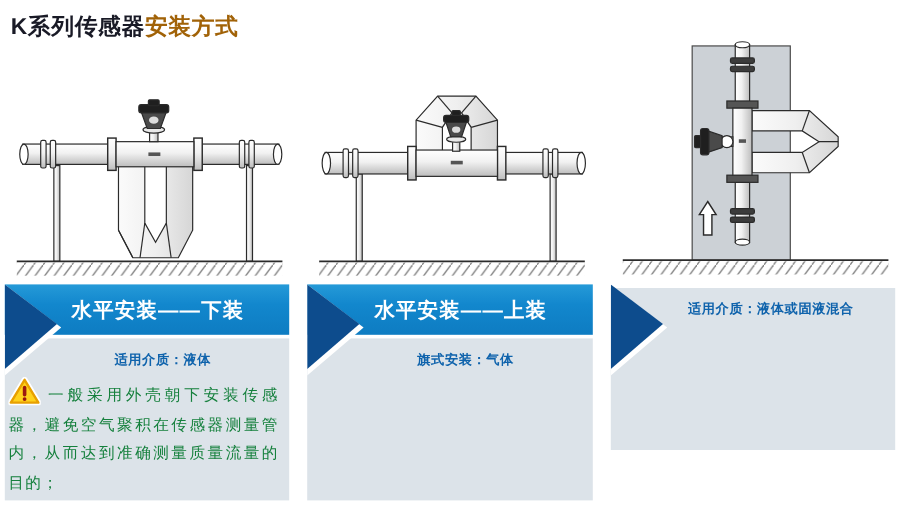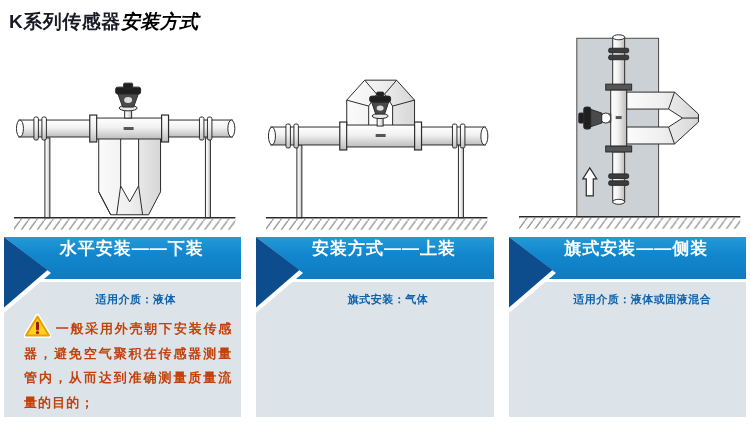--- a/index.html
+++ b/index.html
@@ -8,40 +8,40 @@
     width:750px; height:430px;
     font-family:"Liberation Sans","DejaVu Sans",sans-serif;
     overflow:hidden; position:relative;
   }
   .page-title {
     padding:9px 0 0 9px;
     font-size:19px; font-weight:bold; letter-spacing:0.5px;
     color:#191a26;
     height:34px;
   }
-  .page-title .hl { color:#000000;font-style:italic; }
+  .page-title .hl { color:#a16207; }
 
   .diagrams-row {
     display:flex; gap:15px; padding:0 4px;
     height:203px;
   }
   .diagram-cell { width:238px; height:203px; }
   .diagram-cell svg { width:100%; height:100%; display:block; }
 
   .panels-row {
     display:flex; gap:15px; padding:0 4px;
   }
   .panel {
     width:238px; height:180px;
     position:relative;
   }
   .panel-header {
     height:42px;
     background:linear-gradient(180deg,#259ad8 0%,#1287cd 40%,#0e7cc2 100%);
-    display:flex; justify-content:center;
+    display:flex; align-items:center; justify-content:center;
   }
   .panel-header .hdr-text {
     color:#ffffff; font-weight:bold; font-size:17px; letter-spacing:1px;
     padding-left:18px;
   }
   .panel-body {
     margin-top:3px;
     height:135px;
     background:#dce3e9;
     overflow:hidden;
@@ -51,25 +51,24 @@
     pointer-events:none;
   }
   .medium-line {
     text-align:center;
     font-size:11px; font-weight:bold; color:#0f63ac;
     letter-spacing:0.5px;
     padding:10px 4px 4px 30px;
   }
   .panel:nth-child(3) .medium-line { padding-left:34px; }
   .note {
-    padding:3px 9px 0 20px;
+    padding:3px 9px 0 3px;
     font-size:13px; line-height:1.9; letter-spacing:1.1px;
-    color:#c2410c;
+    color:#15803d;
     text-align:justify;
-    font-weight:bold;
   }
   .warn {
     display:inline-block; vertical-align:-5px; margin-right:4px;
     width:27px; height:24px;
   }
 </style>
 </head>
 <body>
 
 <svg width="0" height="0" style="position:absolute" aria-hidden="true">
@@ -241,35 +240,32 @@
       </div>
     </div>
     <svg class="corner-tri" viewBox="0 0 50 80">
       <polygon points="0,0 47,36 0,76" fill="#ffffff"></polygon>
       <polygon points="0,0 43.5,33 0,70.5" fill="#0d4c8d"></polygon>
     </svg>
   </div>
 
   <div class="panel">
     <div class="panel-header">
-      <span class="hdr-text">安装方式——上装</span>
+      <span class="hdr-text">水平安装——上装</span>
     </div>
     <div class="panel-body">
       <div class="medium-line">旗式安装：气体</div>
     </div>
     <svg class="corner-tri" viewBox="0 0 50 80">
       <polygon points="0,0 47,36 0,76" fill="#ffffff"></polygon>
       <polygon points="0,0 43.5,33 0,70.5" fill="#0d4c8d"></polygon>
     </svg>
   </div>
 
   <div class="panel">
-    <div class="panel-header">
-      <span class="hdr-text">旗式安装——侧装</span>
-    </div>
     <div class="panel-body">
       <div class="medium-line">适用介质：液体或固液混合</div>
     </div>
     <svg class="corner-tri" viewBox="0 0 50 80">
       <polygon points="0,0 47,36 0,76" fill="#ffffff"></polygon>
       <polygon points="0,0 43.5,33 0,70.5" fill="#0d4c8d"></polygon>
     </svg>
   </div>
 
 </div>

